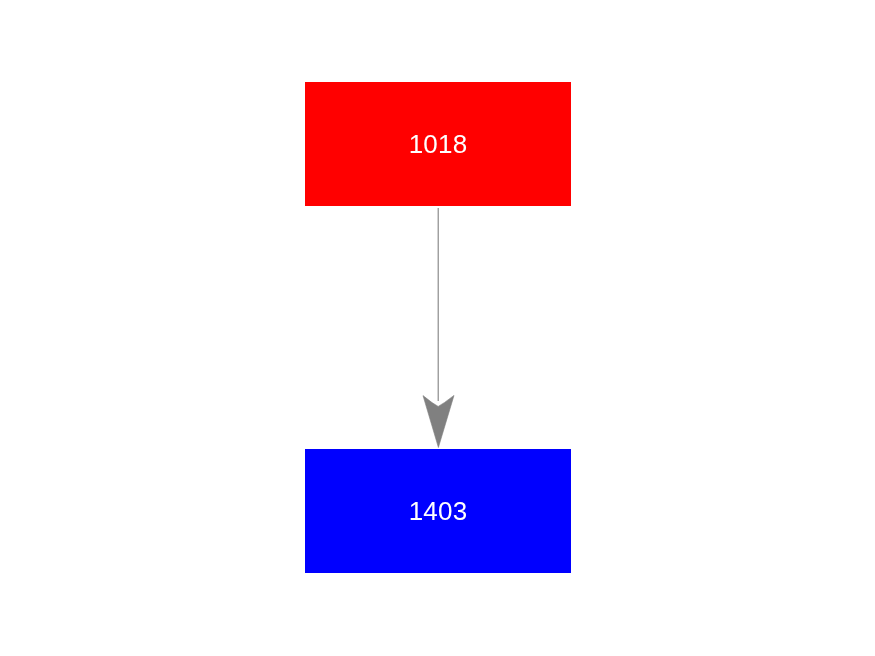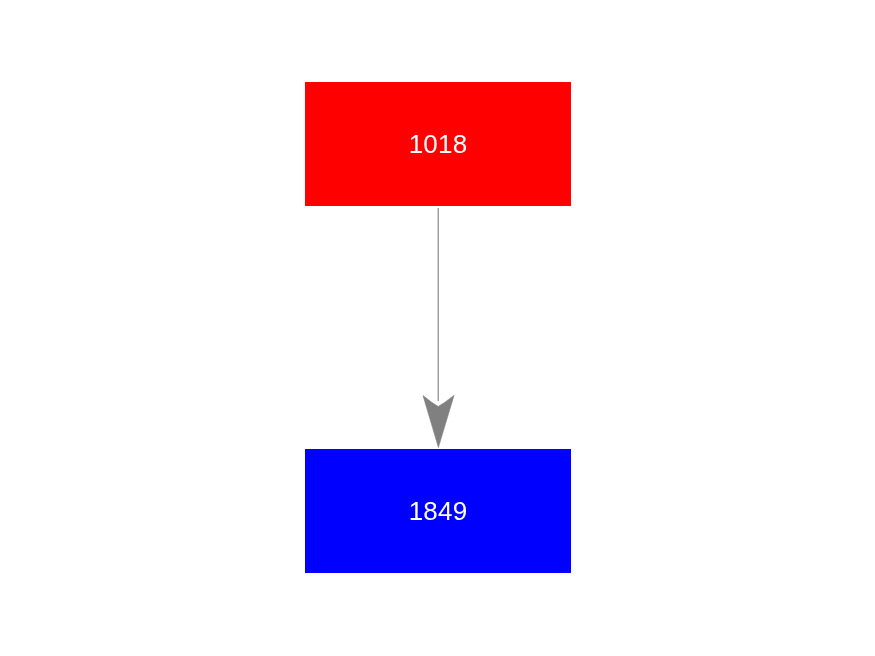--- a/index.html
+++ b/index.html
@@ -59,16 +59,16 @@
                L 454.0 395.4
                Z" fill="#808080" stroke="#808080" stroke-width="0.6" stroke-linejoin="round"></path>
     </g>
   </svg>
 
   <div class="graph-node" style="left:305px; top:82px; width:266px; height:124px; background:#ff0000;padding-left:48px;">
     <div class="node-label" style="top:49px; color:#ffffff;">1018</div>
   </div>
 
   <div class="graph-node" style="left:305px; top:449px; width:266px; height:124px; background:#0000ff;">
-    <div class="node-label" style="top:49px; color:#ffffff;">1849</div>
+    <div class="node-label" style="top:49px; color:#ffffff;">1403</div>
   </div>
 
 </div>
 
 </body></html>

